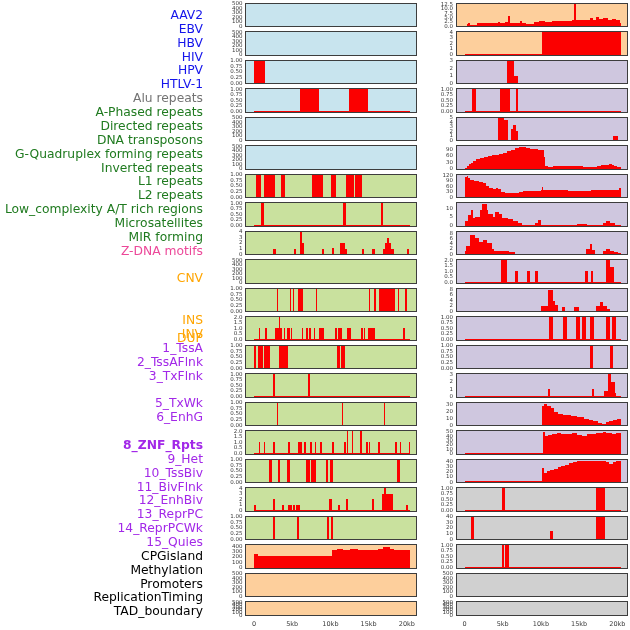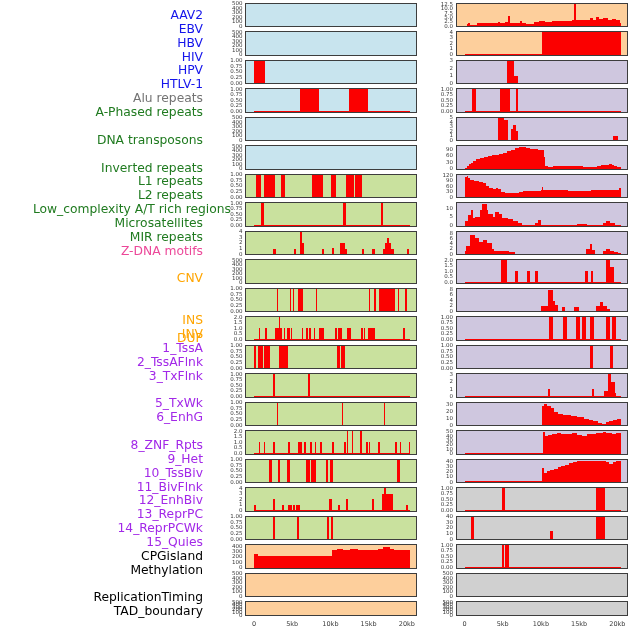--- a/index.html
+++ b/index.html
@@ -108,20 +108,21 @@
         <rect x="15.26275" width="2.2935000000000003" y="0" height="22.5" fill="#fb0000"></rect>
         <rect x="97.44649999999999" width="2.293500000000005" y="0" height="22.5" fill="#fb0000"></rect>
         <rect x="134.52474999999998" width="2.6757499999999834" y="0" height="22.5" fill="#fb0000"></rect>
       </svg>
     </div>
     <div class="ytick" style="left: 215.5px; top: 223px;">0.00</div>
     <div class="ytick" style="left: 215.5px; top: 217.375px;">0.25</div>
     <div class="ytick" style="left: 215.5px; top: 211.75px;">0.50</div>
     <div class="ytick" style="left: 215.5px; top: 206.125px;">0.75</div>
     <div class="ytick" style="left: 215.5px; top: 200.5px;">1.00</div>
+    <div class="track-label" style="color: rgb(31, 122, 31); top: 119.944px;">Directed repeats</div>
     <div class="panel" style="left: 245px; top: 230.5px; width: 172px; height: 24.5px; background: rgb(201, 225, 158);">
       <svg width="170" height="22.5" shape-rendering="crispEdges">
         <rect x="8" width="156.34025" y="21.5" height="1" fill="#fb0000"></rect>
         <rect x="27.494749999999996" width="2.6757500000000007" y="16.875" height="5.625" fill="#fb0000"></rect>
         <rect x="47.754" width="2.2934999999999985" y="16.875" height="5.625" fill="#fb0000"></rect>
         <rect x="53.87" width="2.2934999999999985" y="0" height="22.5" fill="#fb0000"></rect>
         <rect x="56.1635" width="2.2934999999999985" y="11.25" height="11.25" fill="#fb0000"></rect>
         <rect x="75.65825" width="2.293500000000005" y="16.875" height="5.625" fill="#fb0000"></rect>
         <rect x="85.59675" width="2.675749999999997" y="15.75" height="6.75" fill="#fb0000"></rect>
         <rect x="93.624" width="5.351500000000008" y="11.25" height="11.25" fill="#fb0000"></rect>
@@ -144,20 +145,21 @@
     <div class="track-label" style="color: rgb(31, 122, 31); top: 133.812px;">DNA transposons</div>
     <div class="panel" style="left: 245px; top: 259px; width: 172px; height: 24.5px; background: rgb(201, 225, 158);">
       <svg width="170" height="22.5" shape-rendering="crispEdges"></svg>
     </div>
     <div class="ytick" style="left: 215.5px; top: 280px;">0</div>
     <div class="ytick" style="left: 215.5px; top: 275.5px;">100</div>
     <div class="ytick" style="left: 215.5px; top: 271px;">200</div>
     <div class="ytick" style="left: 215.5px; top: 266.5px;">300</div>
     <div class="ytick" style="left: 215.5px; top: 262px;">400</div>
     <div class="ytick" style="left: 215.5px; top: 257.5px;">500</div>
+    <div class="track-label" style="color: rgb(31, 122, 31); top: 147.68px;">G-Quadruplex forming repeats</div>
     <div class="panel" style="left: 245px; top: 287.5px; width: 172px; height: 24.5px; background: rgb(201, 225, 158);">
       <svg width="170" height="22.5" shape-rendering="crispEdges">
         <rect x="8" width="156.34025" y="21.5" height="1" fill="#fb0000"></rect>
         <rect x="30.935" width="1.5290000000000012" y="0" height="22.5" fill="#fb0000"></rect>
         <rect x="43.9315" width="1.5290000000000012" y="0" height="22.5" fill="#fb0000"></rect>
         <rect x="46.60724999999999" width="1.5290000000000012" y="0" height="22.5" fill="#fb0000"></rect>
         <rect x="51.576499999999996" width="5.73375" y="0" height="22.5" fill="#fb0000"></rect>
         <rect x="69.54225" width="1.5289999999999946" y="0" height="22.5" fill="#fb0000"></rect>
         <rect x="122.675" width="1.5289999999999946" y="0" height="22.5" fill="#fb0000"></rect>
         <rect x="128.40875" width="1.5289999999999946" y="0" height="22.5" fill="#fb0000"></rect>
@@ -232,21 +234,21 @@
         <rect x="8" width="156.34025" y="21.5" height="1" fill="#fb0000"></rect>
         <rect x="27.494749999999996" width="1.91125" y="0" height="22.5" fill="#fb0000"></rect>
         <rect x="61.515" width="2.675749999999997" y="0" height="22.5" fill="#fb0000"></rect>
       </svg>
     </div>
     <div class="ytick" style="left: 215.5px; top: 394px;">0.00</div>
     <div class="ytick" style="left: 215.5px; top: 388.375px;">0.25</div>
     <div class="ytick" style="left: 215.5px; top: 382.75px;">0.50</div>
     <div class="ytick" style="left: 215.5px; top: 377.125px;">0.75</div>
     <div class="ytick" style="left: 215.5px; top: 371.5px;">1.00</div>
-    <div class="track-label" style="color: rgb(31, 122, 31); top: 203.152px; padding-left: 28px;">Low_complexity A/T rich regions</div>
+    <div class="track-label" style="color: rgb(31, 122, 31); top: 203.152px;">Low_complexity A/T rich regions</div>
     <div class="panel" style="left: 245px; top: 401.5px; width: 172px; height: 24.5px; background: rgb(201, 225, 158);">
       <svg width="170" height="22.5" shape-rendering="crispEdges">
         <rect x="8" width="156.34025" y="21.5" height="1" fill="#fb0000"></rect>
         <rect x="30.935" width="1.5290000000000012" y="0" height="22.5" fill="#fb0000"></rect>
         <rect x="95.53524999999999" width="1.91125" y="0" height="22.5" fill="#fb0000"></rect>
         <rect x="137.58274999999998" width="1.5289999999999946" y="0" height="22.5" fill="#fb0000"></rect>
       </svg>
     </div>
     <div class="ytick" style="left: 215.5px; top: 422.5px;">0.00</div>
     <div class="ytick" style="left: 215.5px; top: 416.875px;">0.25</div>
@@ -277,21 +279,21 @@
         <rect x="149.4325" width="1.91125" y="11.25" height="11.25" fill="#fb0000"></rect>
         <rect x="153.63725" width="1.5289999999999946" y="11.25" height="11.25" fill="#fb0000"></rect>
         <rect x="163.1935" width="1.146749999999989" y="11.25" height="11.25" fill="#fb0000"></rect>
       </svg>
     </div>
     <div class="ytick" style="left: 215.5px; top: 451px;">0.0</div>
     <div class="ytick" style="left: 215.5px; top: 445.375px;">0.5</div>
     <div class="ytick" style="left: 215.5px; top: 439.75px;">1.0</div>
     <div class="ytick" style="left: 215.5px; top: 434.125px;">1.5</div>
     <div class="ytick" style="left: 215.5px; top: 428.5px;">2.0</div>
-    <div class="track-label" style="color: rgb(31, 122, 31); top: 230.888px;">MIR repeats</div>
+    <div class="track-label" style="color: rgb(31, 122, 31); top: 230.888px;">MIR forming</div>
     <div class="panel" style="left: 245px; top: 458.5px; width: 172px; height: 24.5px; background: rgb(201, 225, 158);">
       <svg width="170" height="22.5" shape-rendering="crispEdges">
         <rect x="8" width="156.34025" y="21.5" height="1" fill="#fb0000"></rect>
         <rect x="22.60195" width="3.8225000000000016" y="0" height="22.5" fill="#fb0000"></rect>
         <rect x="32.08175" width="1.9877000000000016" y="0" height="22.5" fill="#fb0000"></rect>
         <rect x="41.1793" width="2.905099999999999" y="0" height="22.5" fill="#fb0000"></rect>
         <rect x="59.8331" width="4.281199999999997" y="0" height="22.5" fill="#fb0000"></rect>
         <rect x="65.4904" width="4.892800000000004" y="0" height="22.5" fill="#fb0000"></rect>
         <rect x="79.78655" width="2.0641499999999966" y="0" height="22.5" fill="#fb0000"></rect>
         <rect x="84.06774999999999" width="2.8286500000000077" y="0" height="22.5" fill="#fb0000"></rect>
@@ -651,21 +653,21 @@
         <rect x="153.255" width="3.8225" y="18.920454545454547" height="3.5795454545454537" fill="#fb0000"></rect>
         <rect x="157.0775" width="3.8225" y="20.198863636363637" height="2.3011363636363633" fill="#fb0000"></rect>
         <rect x="160.89999999999998" width="3.4402499999999945" y="20.96590909090909" height="1.534090909090909" fill="#fb0000"></rect>
       </svg>
     </div>
     <div class="ytick" style="left: 426px; top: 251.5px;">0</div>
     <div class="ytick" style="left: 426px; top: 246.386px;">2</div>
     <div class="ytick" style="left: 426px; top: 241.273px;">4</div>
     <div class="ytick" style="left: 426px; top: 236.159px;">6</div>
     <div class="ytick" style="left: 426px; top: 231.045px;">8</div>
-    <div class="track-label" style="color: rgb(162, 40, 232); top: 438.908px;">8_ZNF_Rpts</div>
+    <div class="track-label" style="color: rgb(162, 40, 232); top: 438.908px; font-weight: bold;">8_ZNF_Rpts</div>
     <div class="panel" style="left: 455.5px; top: 259px; width: 172px; height: 24.5px; background: rgb(207, 199, 223);">
       <svg width="170" height="22.5" shape-rendering="crispEdges">
         <rect x="8" width="156.34025" y="21.5" height="1" fill="#fb0000"></rect>
         <rect x="44.31375" width="5.3515000000000015" y="0" height="22.5" fill="#fb0000"></rect>
         <rect x="57.692499999999995" width="3.440250000000001" y="11.25" height="11.25" fill="#fb0000"></rect>
         <rect x="69.9245" width="3.0580000000000025" y="11.25" height="11.25" fill="#fb0000"></rect>
         <rect x="77.56949999999999" width="3.0580000000000025" y="11.25" height="11.25" fill="#fb0000"></rect>
         <rect x="128.40875" width="2.6757500000000105" y="11.25" height="11.25" fill="#fb0000"></rect>
         <rect x="134.14249999999998" width="2.293500000000005" y="11.25" height="11.25" fill="#fb0000"></rect>
         <rect x="149.4325" width="3.8225" y="0" height="22.5" fill="#fb0000"></rect>
@@ -860,20 +862,21 @@
         <rect x="14.498249999999999" width="2.67575" y="0" height="22.5" fill="#fb0000"></rect>
         <rect x="92.8595" width="3.0580000000000025" y="14.0625" height="8.4375" fill="#fb0000"></rect>
         <rect x="139.494" width="8.40950000000001" y="0" height="22.5" fill="#fb0000"></rect>
       </svg>
     </div>
     <div class="ytick" style="left: 426px; top: 536.5px;">0</div>
     <div class="ytick" style="left: 426px; top: 530.875px;">10</div>
     <div class="ytick" style="left: 426px; top: 525.25px;">20</div>
     <div class="ytick" style="left: 426px; top: 519.625px;">30</div>
     <div class="ytick" style="left: 426px; top: 514px;">40</div>
+    <div class="track-label" style="color: rgb(0, 0, 0); top: 577.588px;">Promoters</div>
     <div class="panel" style="left: 455.5px; top: 544px; width: 172px; height: 24.5px; background: rgb(208, 208, 208);">
       <svg width="170" height="22.5" shape-rendering="crispEdges">
         <rect x="8" width="156.34025" y="21.5" height="1" fill="#fb0000"></rect>
         <rect x="45.4605" width="1.5289999999999946" y="0" height="22.5" fill="#fb0000"></rect>
         <rect x="48.13625" width="1.5290000000000012" y="0" height="22.5" fill="#fb0000"></rect>
         <rect x="50.42975" width="1.5290000000000012" y="0" height="22.5" fill="#fb0000"></rect>
       </svg>
     </div>
     <div class="ytick" style="left: 426px; top: 565px;">0.00</div>
     <div class="ytick" style="left: 426px; top: 559.375px;">0.25</div>

